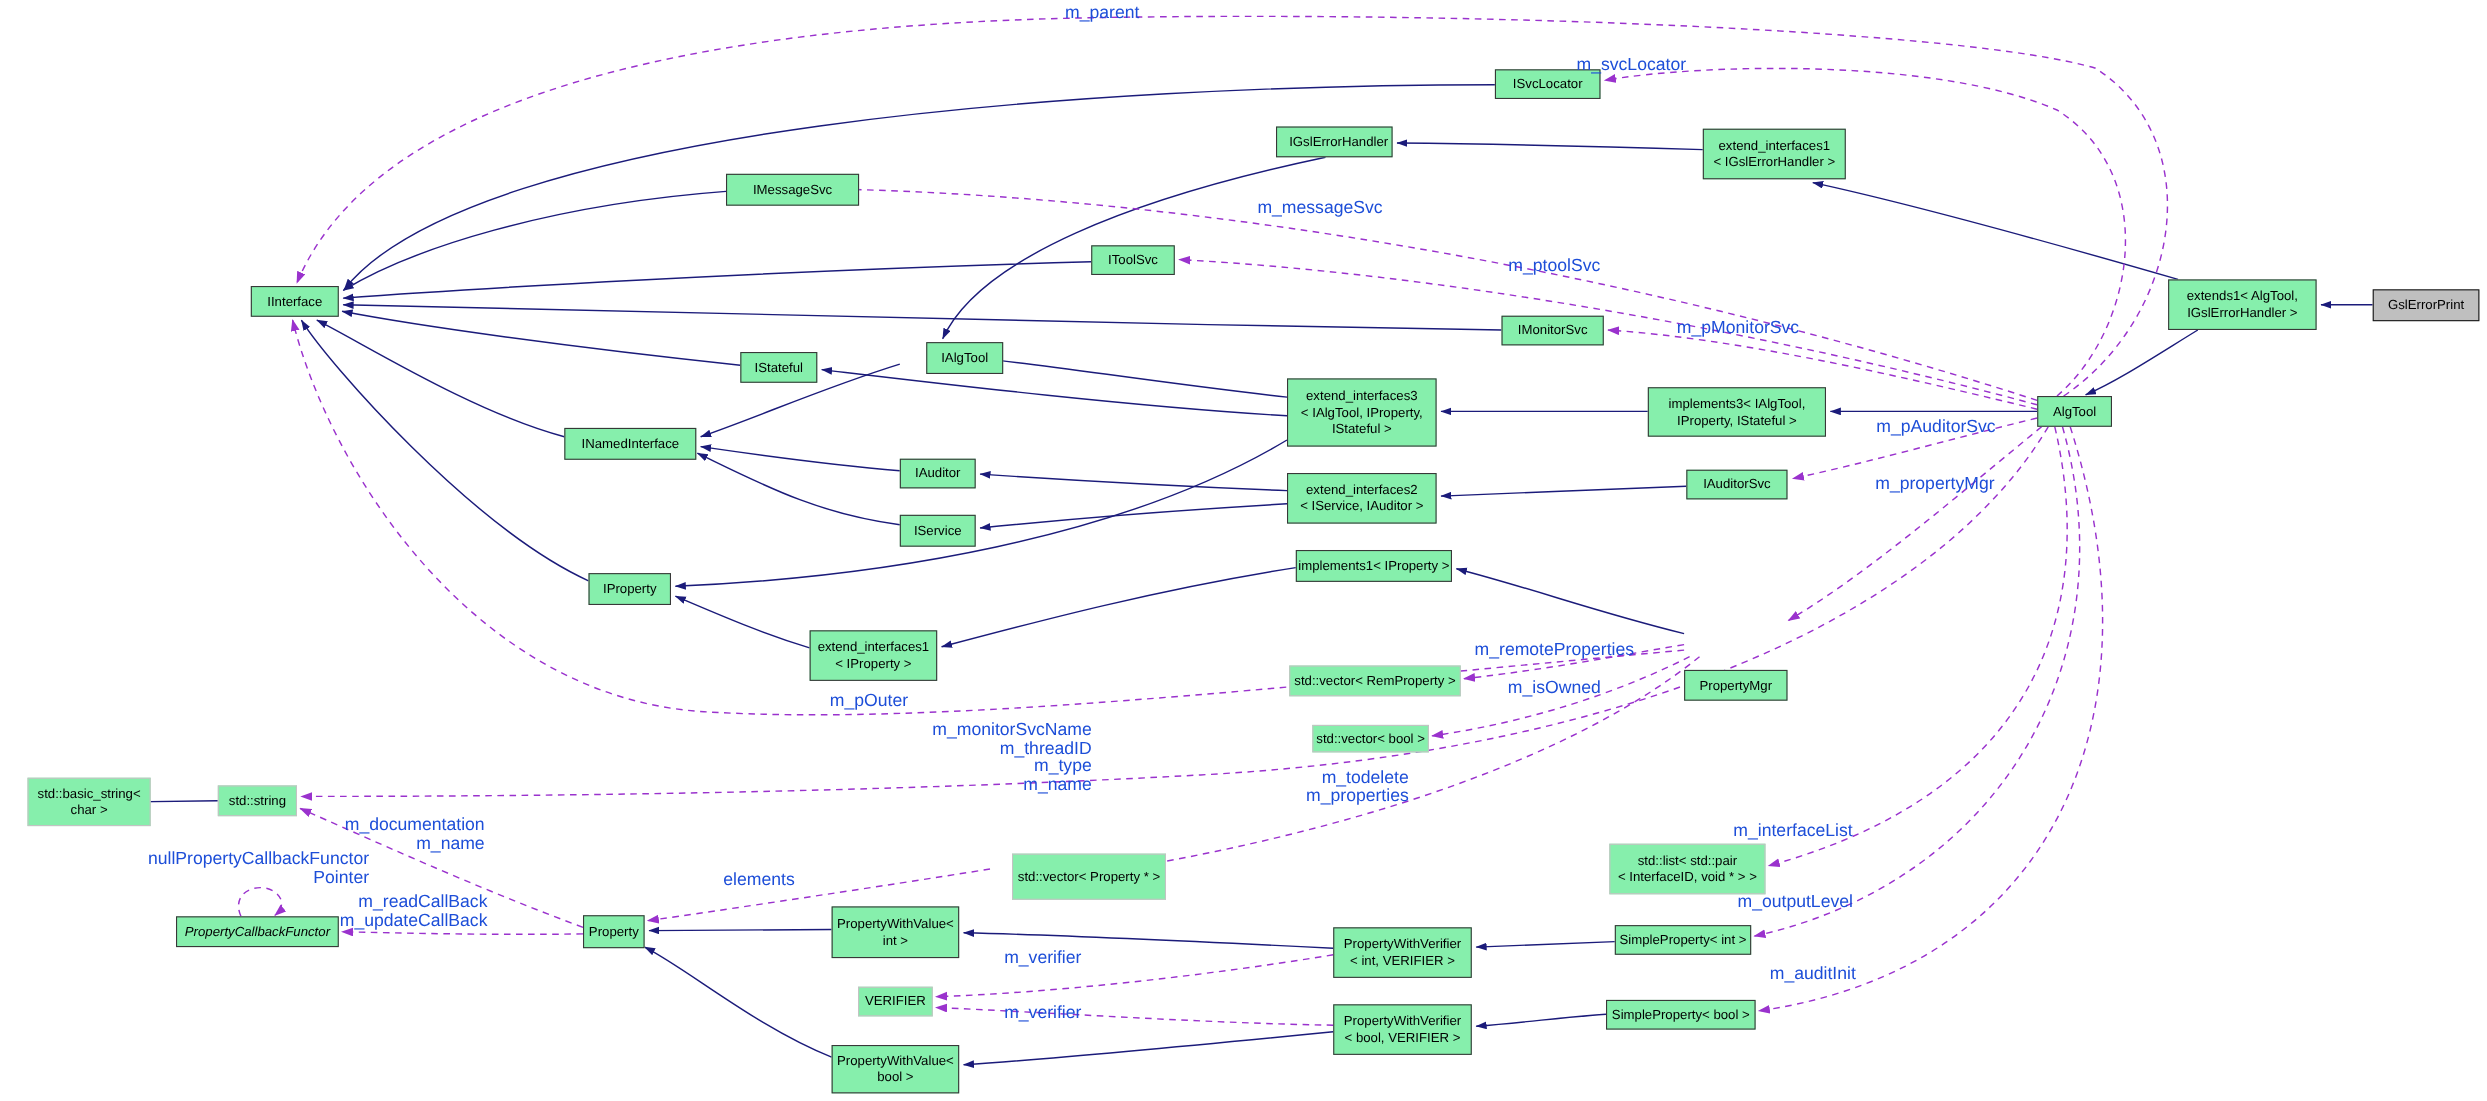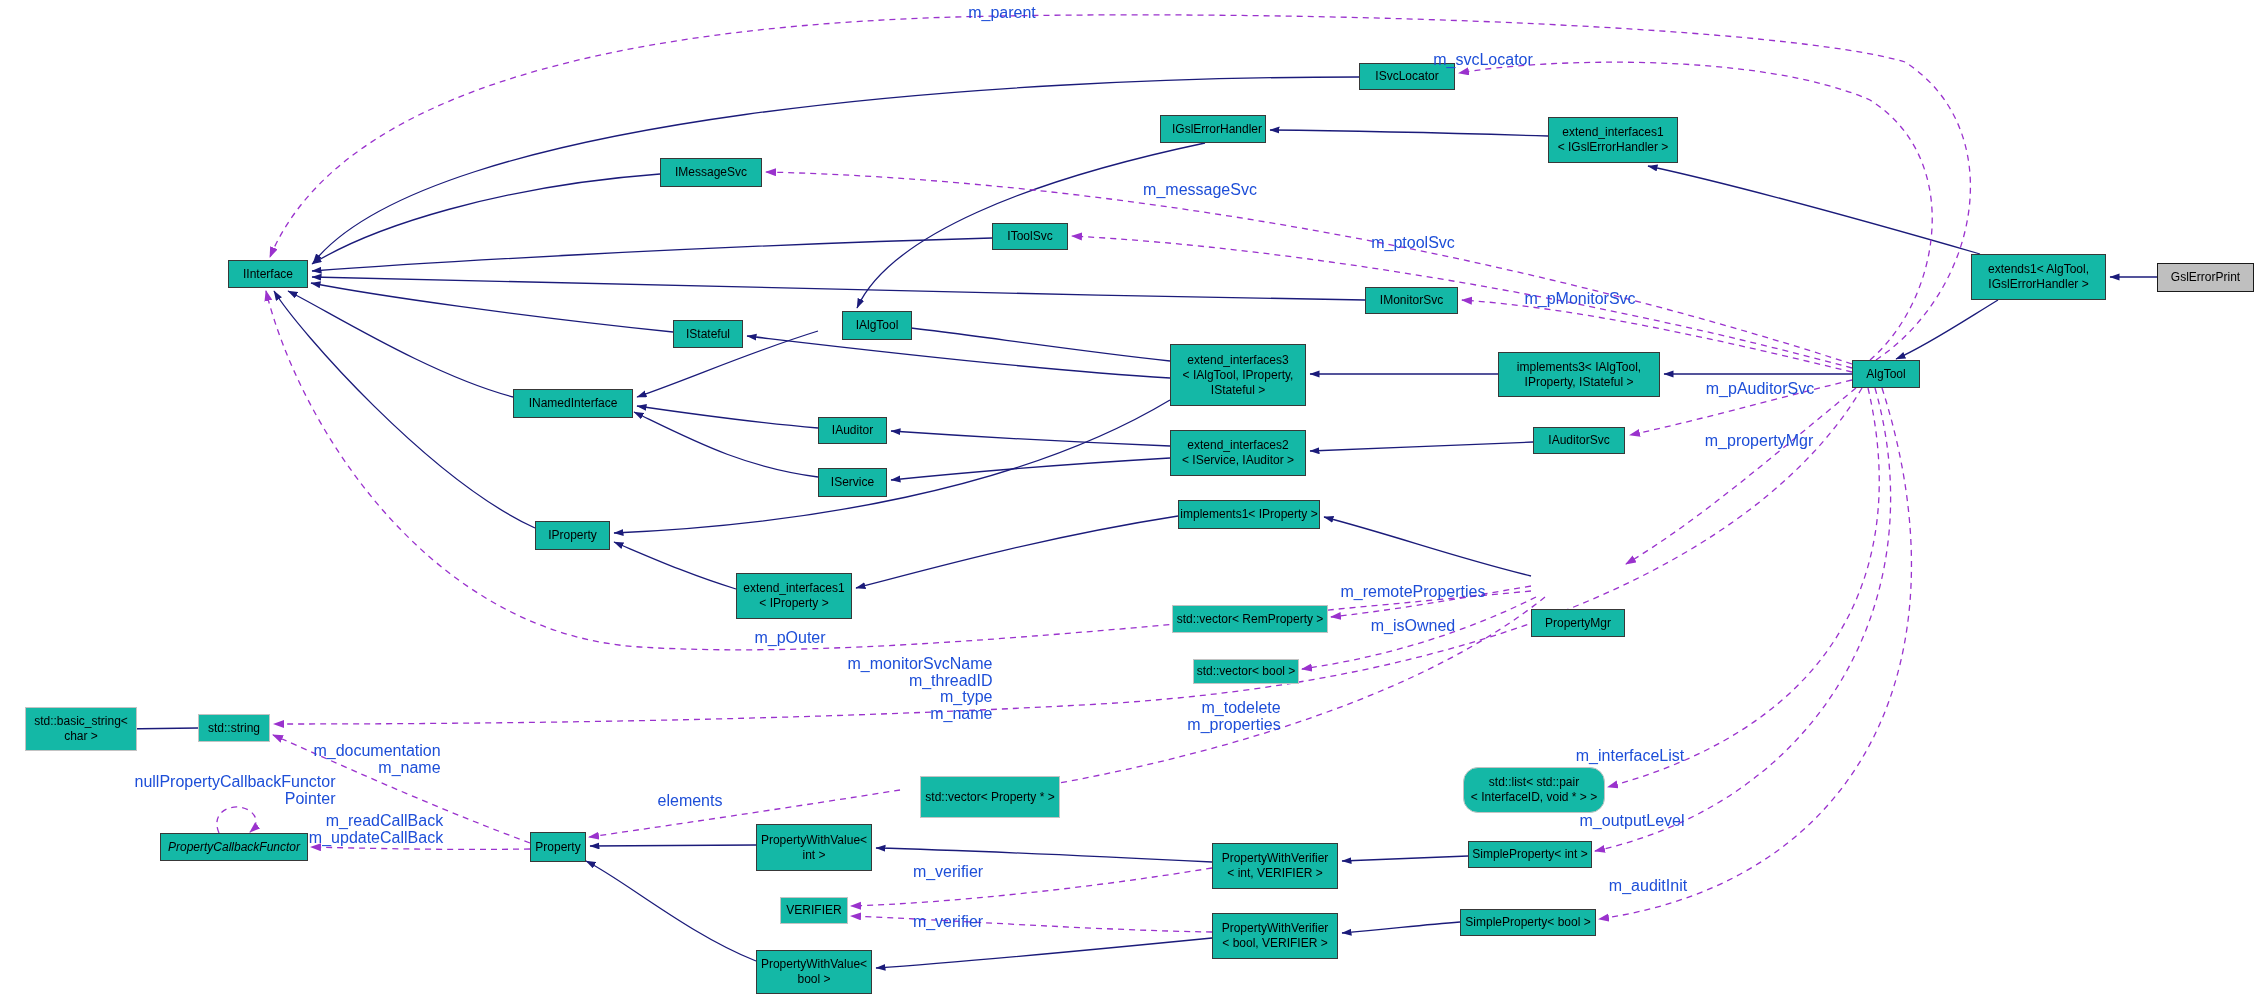--- a/index.html
+++ b/index.html
@@ -2,21 +2,21 @@
 <html><head>
 <meta charset="utf-8">
 <style>
   html,body{margin:0;padding:0;background:#ffffff;}
   #canvas{position:relative;width:2261px;height:1001px;background:#ffffff;
           font-family:"Liberation Sans",sans-serif;overflow:hidden;}
   #edge-layer{position:absolute;left:0;top:0;width:2261px;height:1001px;}
   .edge{fill:none;stroke-width:1.3px;}
   .edge.inherit{}
   .edge.uses{stroke-dasharray:6 5;}
-  .node{position:absolute;box-sizing:border-box;background:#14b8a6;
+  .node{position:absolute;box-sizing:border-box;background:#86efac;
         border:1.5px solid #383838;color:#000;
         display:flex;flex-direction:column;align-items:center;justify-content:center;
         text-align:center;font-size:12px;line-height:15px;white-space:nowrap;
         padding:0 3px;}
   .node.external{border:1.4px solid #c3c3c3;}
   .node.current{background:#bfbfbf;border:1.5px solid #1a1a1a;}
   .edge-label{position:absolute;transform:translate(-50%,-50%);
               color:#1d4ed8;font-size:16px;line-height:16.5px;text-align:right;
               white-space:nowrap;}
 </style>
@@ -97,21 +97,21 @@
       <div class="node" style="left: 1359px; top: 63px; width: 96px; height: 27px;">
         <div>ISvcLocator</div>
       </div>
       <div class="node" style="left: 1160px; top: 115px; width: 106px; height: 28px; padding-left: 11px;">
         <div>IGslErrorHandler</div>
       </div>
       <div class="node" style="left: 1548px; top: 117px; width: 130px; height: 46px;">
         <div>extend_interfaces1</div>
         <div>&lt; IGslErrorHandler &gt;</div>
       </div>
-      <div class="node" style="left: 660px; top: 158px; width: 102px; height: 29px;">
+      <div class="node" style="left: 660px; top: 158px; width: 121px; height: 29px;">
         <div>IMessageSvc</div>
       </div>
       <div class="node" style="left: 992px; top: 223px; width: 76px; height: 27px;">
         <div>IToolSvc</div>
       </div>
       <div class="node" style="left: 1365px; top: 287px; width: 93px; height: 27px;">
         <div>IMonitorSvc</div>
       </div>
       <div class="node" style="left: 673px; top: 320px; width: 70px; height: 28px;">
         <div>IStateful</div>
@@ -207,21 +207,21 @@
       <div class="node" style="left: 1212px; top: 913px; width: 126px; height: 46px;">
         <div>PropertyWithVerifier</div>
         <div>&lt; bool, VERIFIER &gt;</div>
       </div>
       <div class="node" style="left: 1468px; top: 841px; width: 124px; height: 27px;">
         <div>SimpleProperty&lt; int &gt;</div>
       </div>
       <div class="node" style="left: 1460px; top: 909px; width: 136px; height: 27px;">
         <div>SimpleProperty&lt; bool &gt;</div>
       </div>
-      <div class="node external" style="left: 1463px; top: 767px; width: 142px; height: 46px; border-radius: 15px;">
+      <div class="node external" style="left: 1463px; top: 767px; width: 142px; height: 46px;">
         <div>std::list&lt; std::pair</div>
         <div>&lt; InterfaceID, void * &gt; &gt;</div>
       </div>
     </div>
   <div id="label-layer">
       <div class="edge-label" style="left: 1002px; top: 13px;">
         <div>m_parent</div>
       </div>
       <div class="edge-label" style="left: 1483px; top: 60px;">
         <div>m_svcLocator</div>

